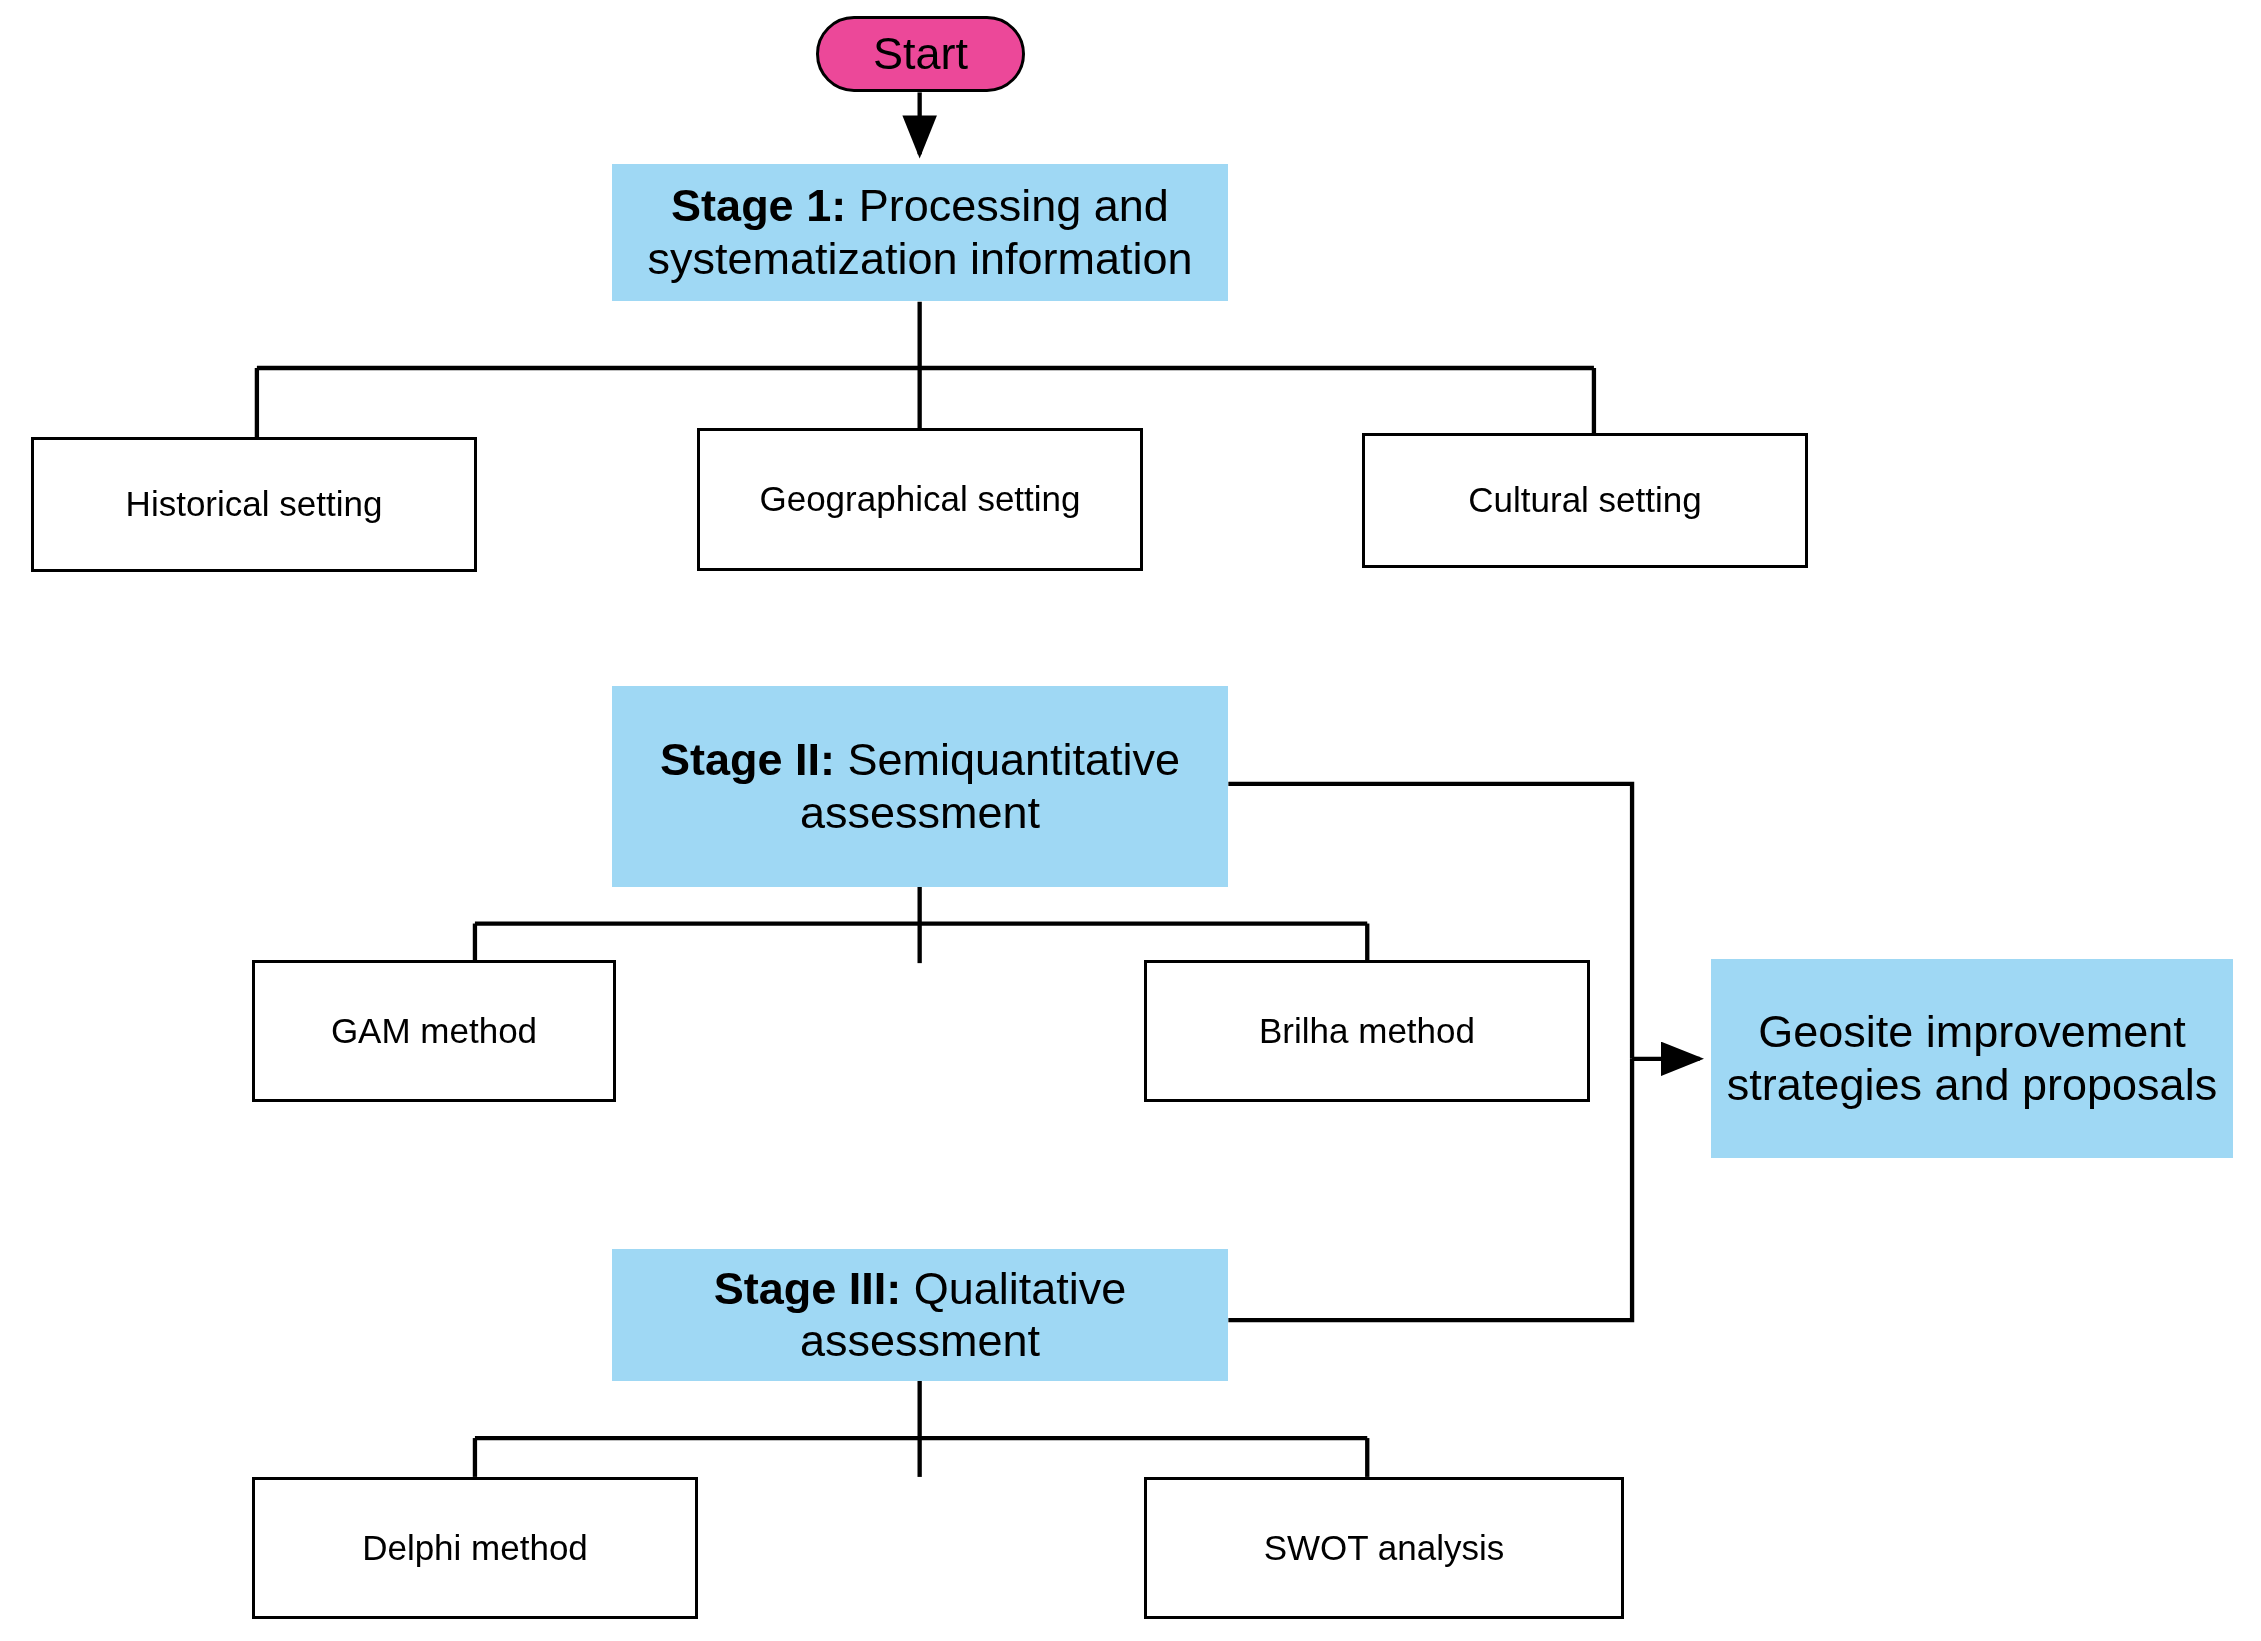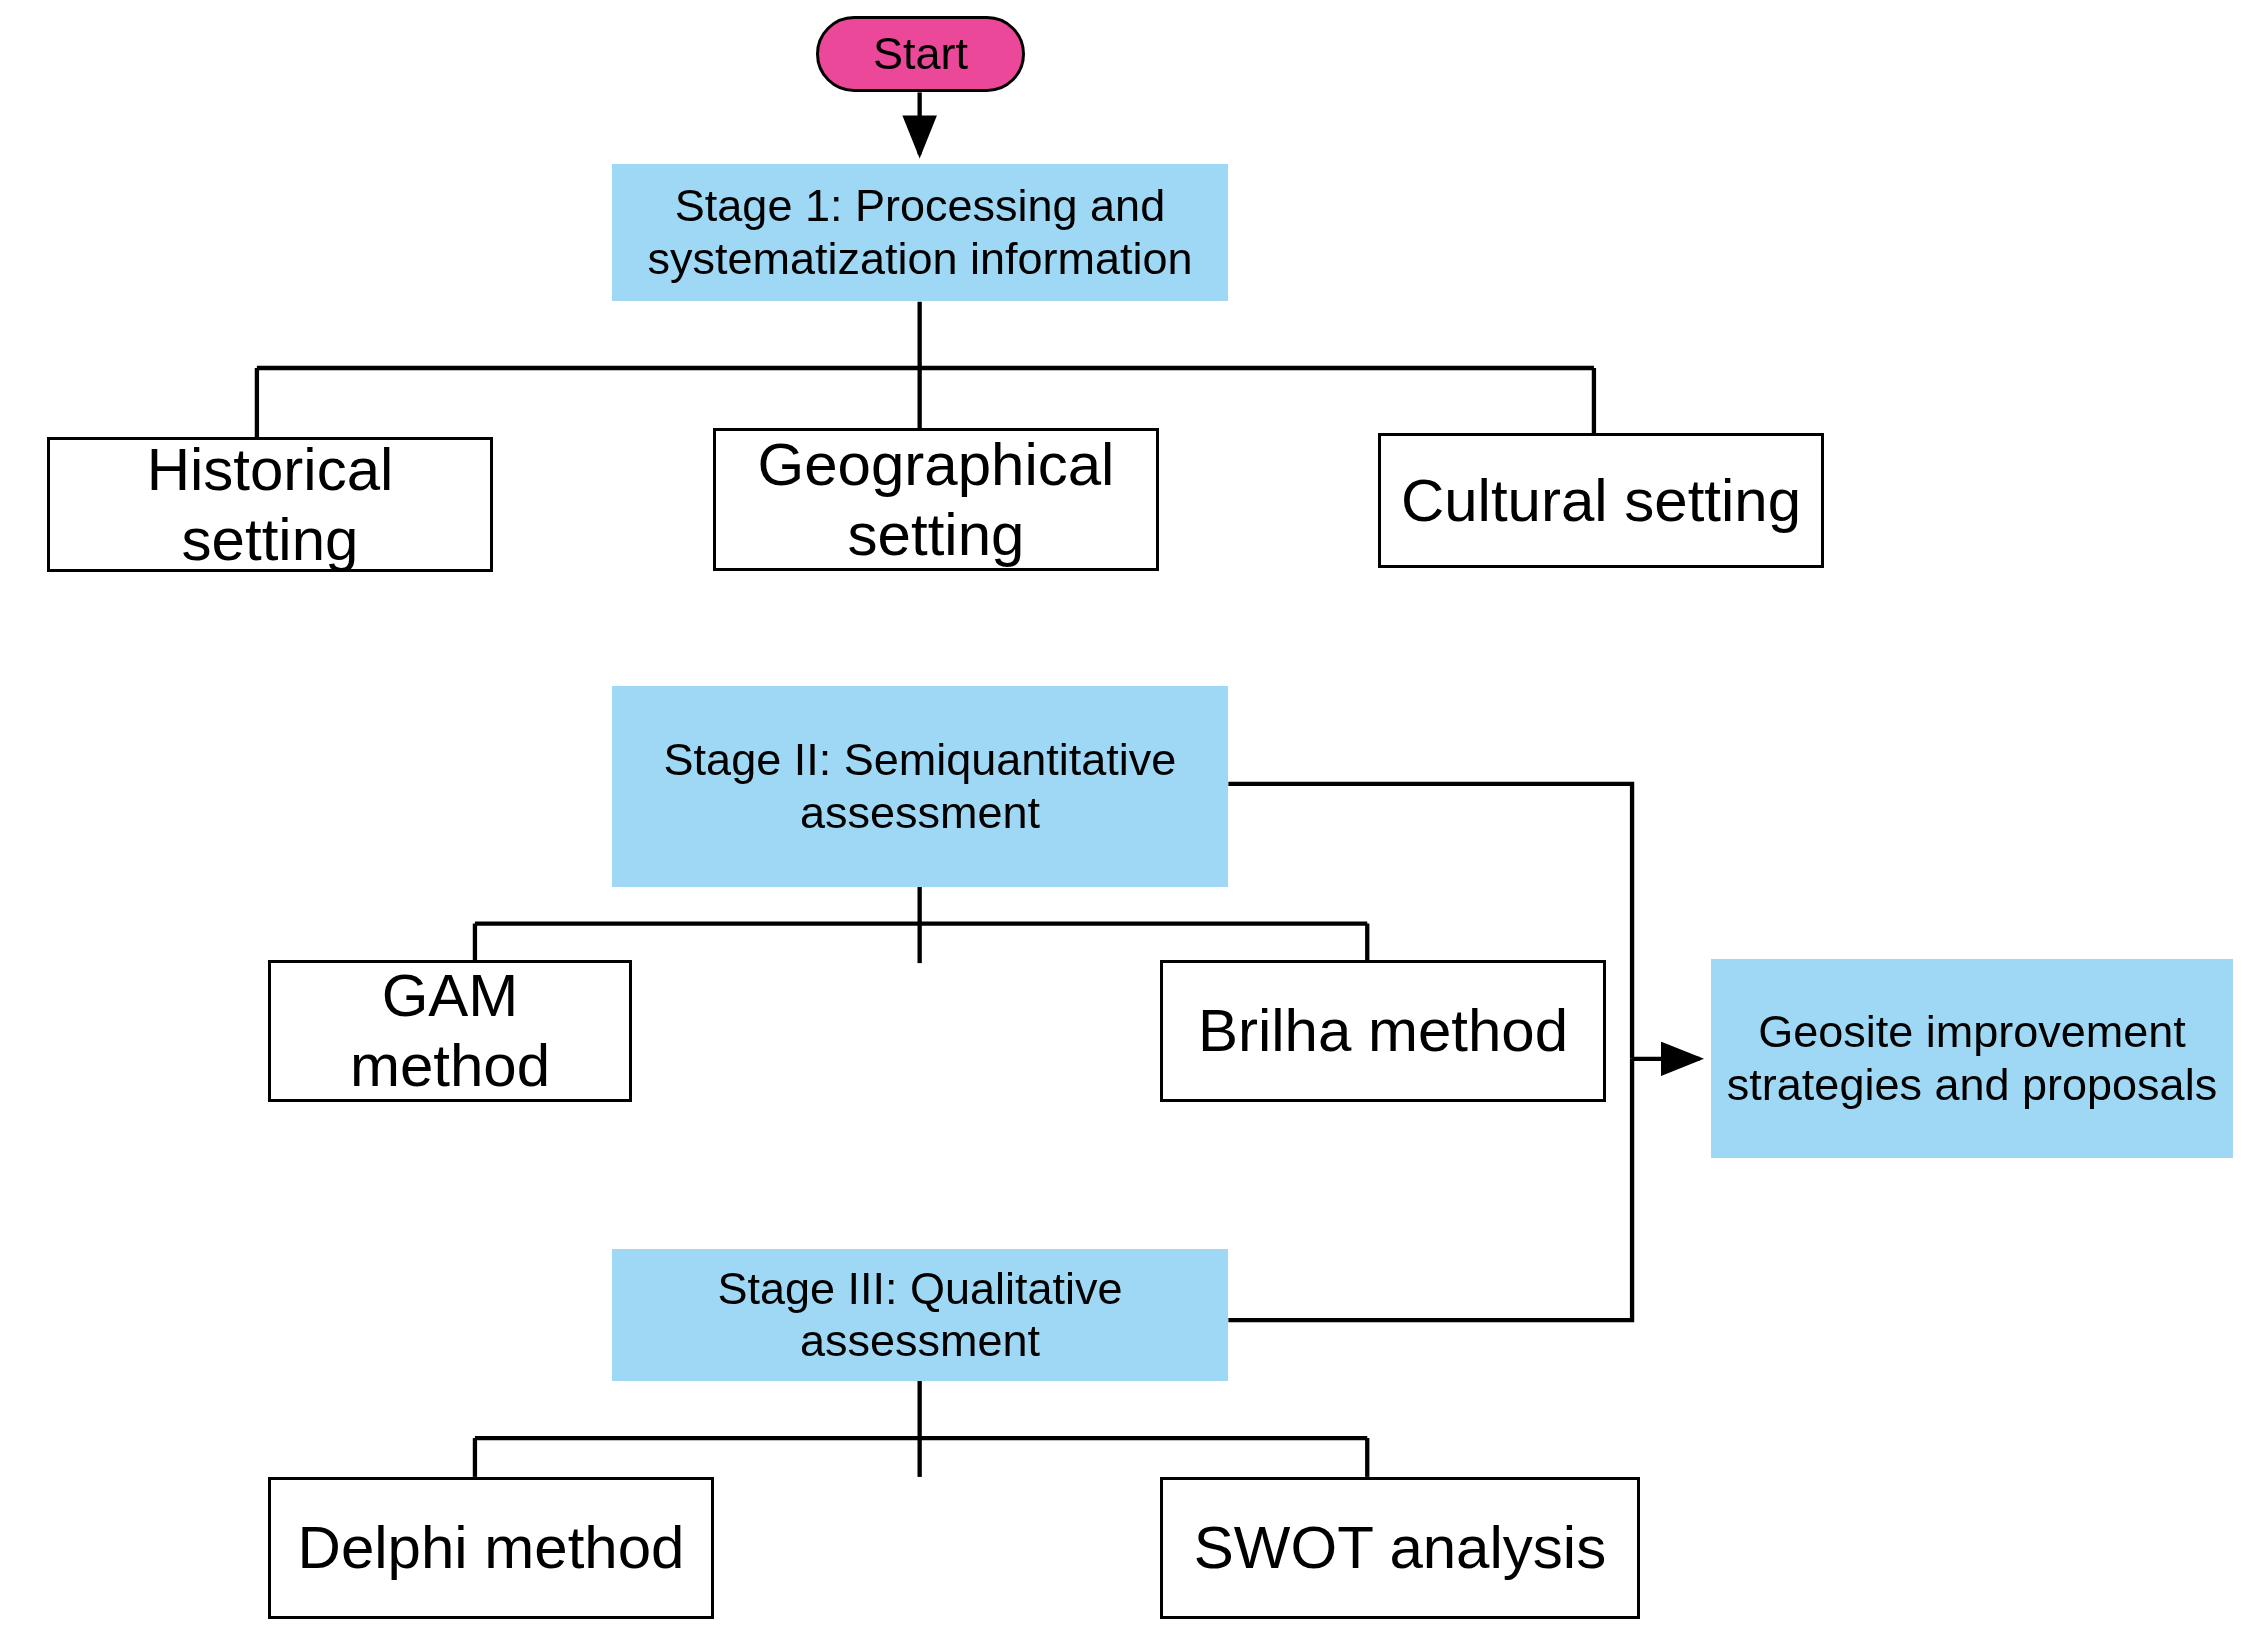--- a/index.html
+++ b/index.html
@@ -47,27 +47,26 @@
     border: 3.6px solid #000000;
     border-radius: 719px;
     font-size: 45px;
   }
   .n-stage {
     background: #9fd8f4;
     border: none;
     font-size: 45px;
   }
   .n-stage .lbl b {
-    font-weight: normal;
+    font-weight: bold;
   }
   .n-plain {
     background: #ffffff;
     border: 3.6px solid #000000;
-    font-size: 60px;
-    margin-left: 16px;
+    font-size: 35px;
   }
   .n-result {
     background: #9fd8f4;
     border: none;
     font-size: 45px;
     align-items: center;
   }
 </style>
 </head>
 <body>

